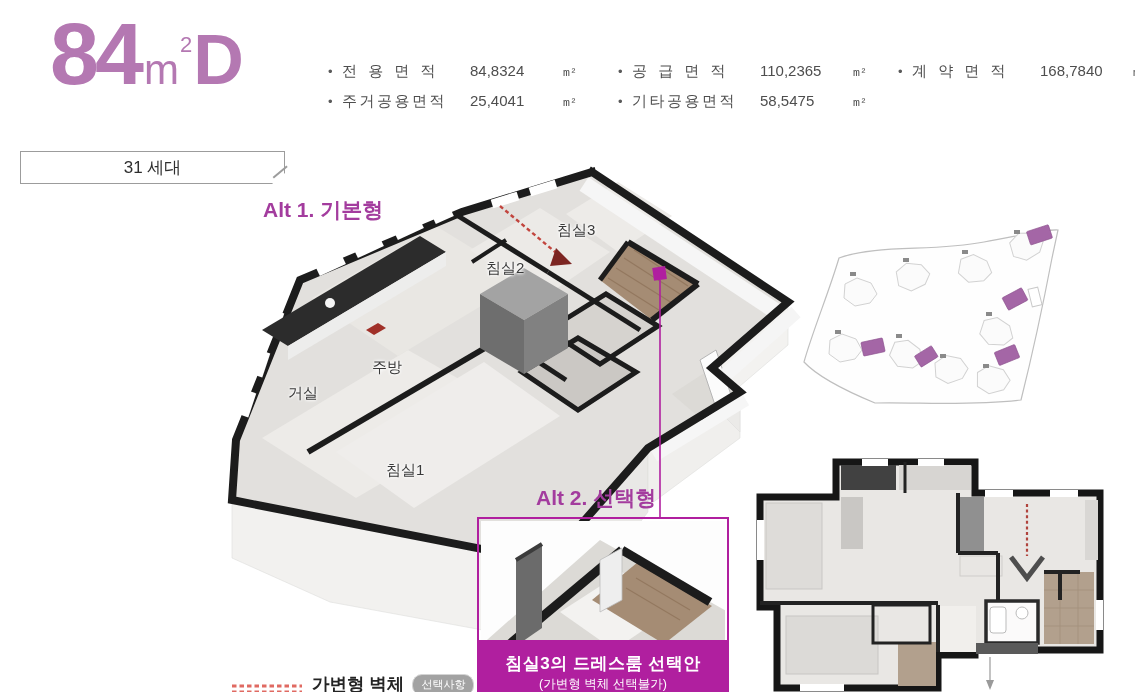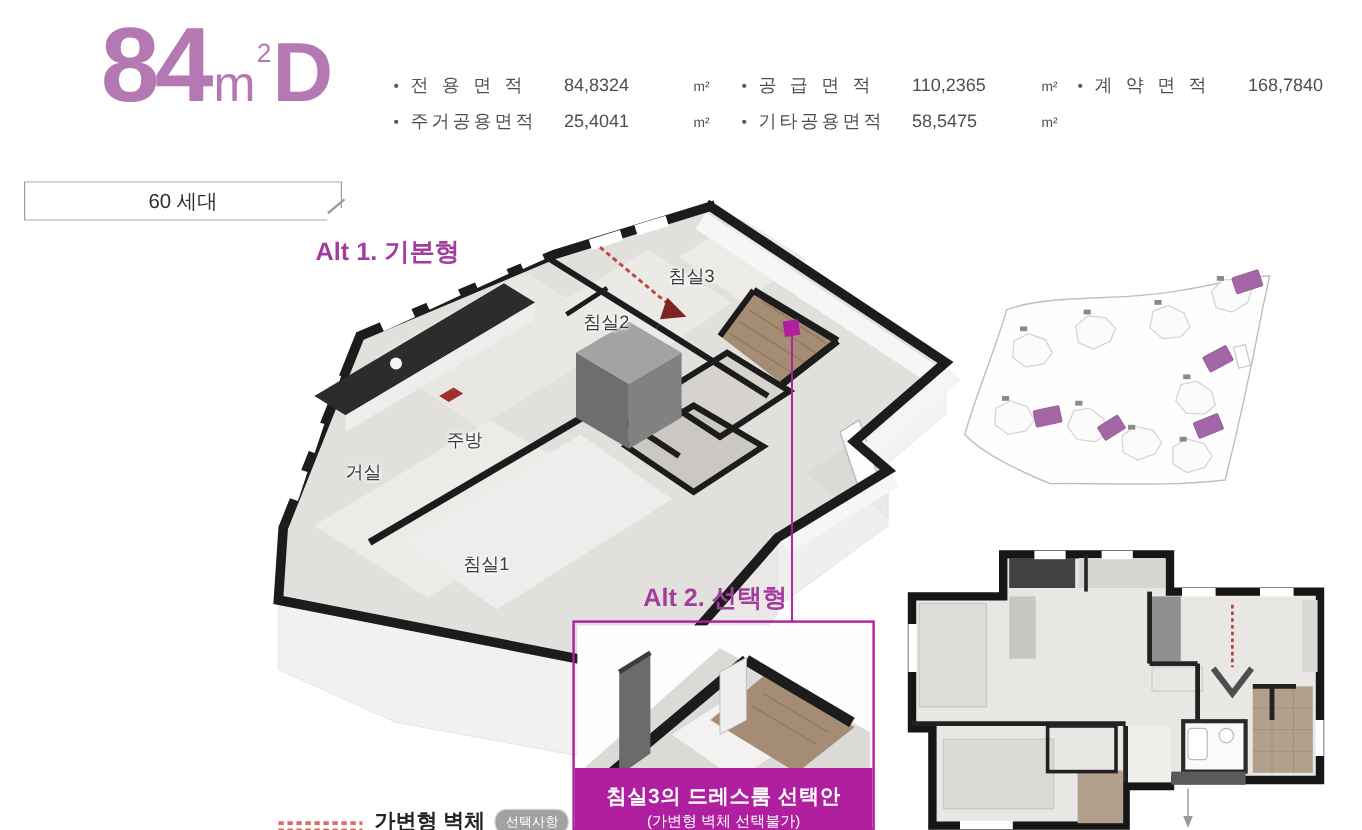--- a/index.html
+++ b/index.html
@@ -1,34 +1,34 @@
 <!DOCTYPE html>
 <html><head>
 <meta charset="utf-8">
 <style>
   html,body{margin:0;padding:0;background:#fff;}
   .canvas{position:relative;width:1135px;height:692px;background:#fff;overflow:hidden;
           font-family:"Liberation Sans", sans-serif;}
   
   .title{position:absolute;left:50px;top:10px;display:flex;align-items:baseline;color:#b478b2;line-height:1;}
-  .title .t-size{font-size:88px;font-weight:700;letter-spacing:-4px;margin-left:34px;}
+  .title .t-size{font-size:88px;font-weight:700;letter-spacing:-4px;}
   .title .t-unit{font-size:42px;font-weight:500;margin-left:4px;}
   .title .t-sup{font-size:22px;font-weight:500;position:relative;top:-32px;left:1px;}
   .title .t-variant{font-size:70px;font-weight:700;margin-left:2px;}
   
   .specs{position:absolute;top:62px;left:0;width:1135px;font-size:15px;color:#4e4e4e;}
   .spec-col{position:absolute;top:0;}
   .col1{left:328px;} .col2{left:618px;} .col3{left:898px;}
   .spec-row{display:flex;align-items:baseline;height:30px;}
   .spec-bullet{width:14px;color:#5a5a5a;font-size:13px;}
   .spec-label{display:inline-block;width:128px;white-space:nowrap;}
   .lbl-spread{letter-spacing:3.5px;}
   .lbl-tight{letter-spacing:2.5px;}
   .spec-val{display:inline-block;width:92px;white-space:nowrap;}
-  .spec-unit{font-size:11.5px;margin-left:16px;}
+  .spec-unit{font-size:11.5px;margin-left:1px;font-family:Liberation Mono, monospace;}
   
   .units-badge{position:absolute;left:20px;top:151px;width:265px;height:33px;border:1.5px solid #9c9c9c;
     box-sizing:border-box;display:flex;align-items:center;justify-content:center;
     font-size:17px;color:#2e2e2e;background:#fff;
     clip-path:polygon(0 0,100% 0,100% calc(100% - 11px),calc(100% - 13px) 100%,0 100%);}
   .units-fold{position:absolute;left:271px;top:171px;width:18px;height:1.5px;background:#9c9c9c;
     transform:rotate(-40deg);}
   
   svg.gfx{position:absolute;left:0;top:0;}
   
@@ -321,21 +321,21 @@
       <div class="spec-row">
         <span class="spec-bullet">•</span>
         <span class="spec-label lbl-spread">계 약 면 적</span>
         <span class="spec-val">168,7840</span>
         <span class="spec-unit">m²</span>
       </div>
     </div>
   </div>
 
   <div class="units-badge">
-    <span>60 세대</span>
+    <span>31 세대</span>
   </div>
   <div class="units-fold"></div>
 
   <div class="alt-label alt1">Alt 1. 기본형</div>
   <div class="alt-label alt2">Alt 2. 선택형</div>
 
   <div class="room-label rl-bed3">침실3</div>
   <div class="room-label rl-bed2">침실2</div>
   <div class="room-label rl-kitchen">주방</div>
   <div class="room-label rl-living">거실</div>

